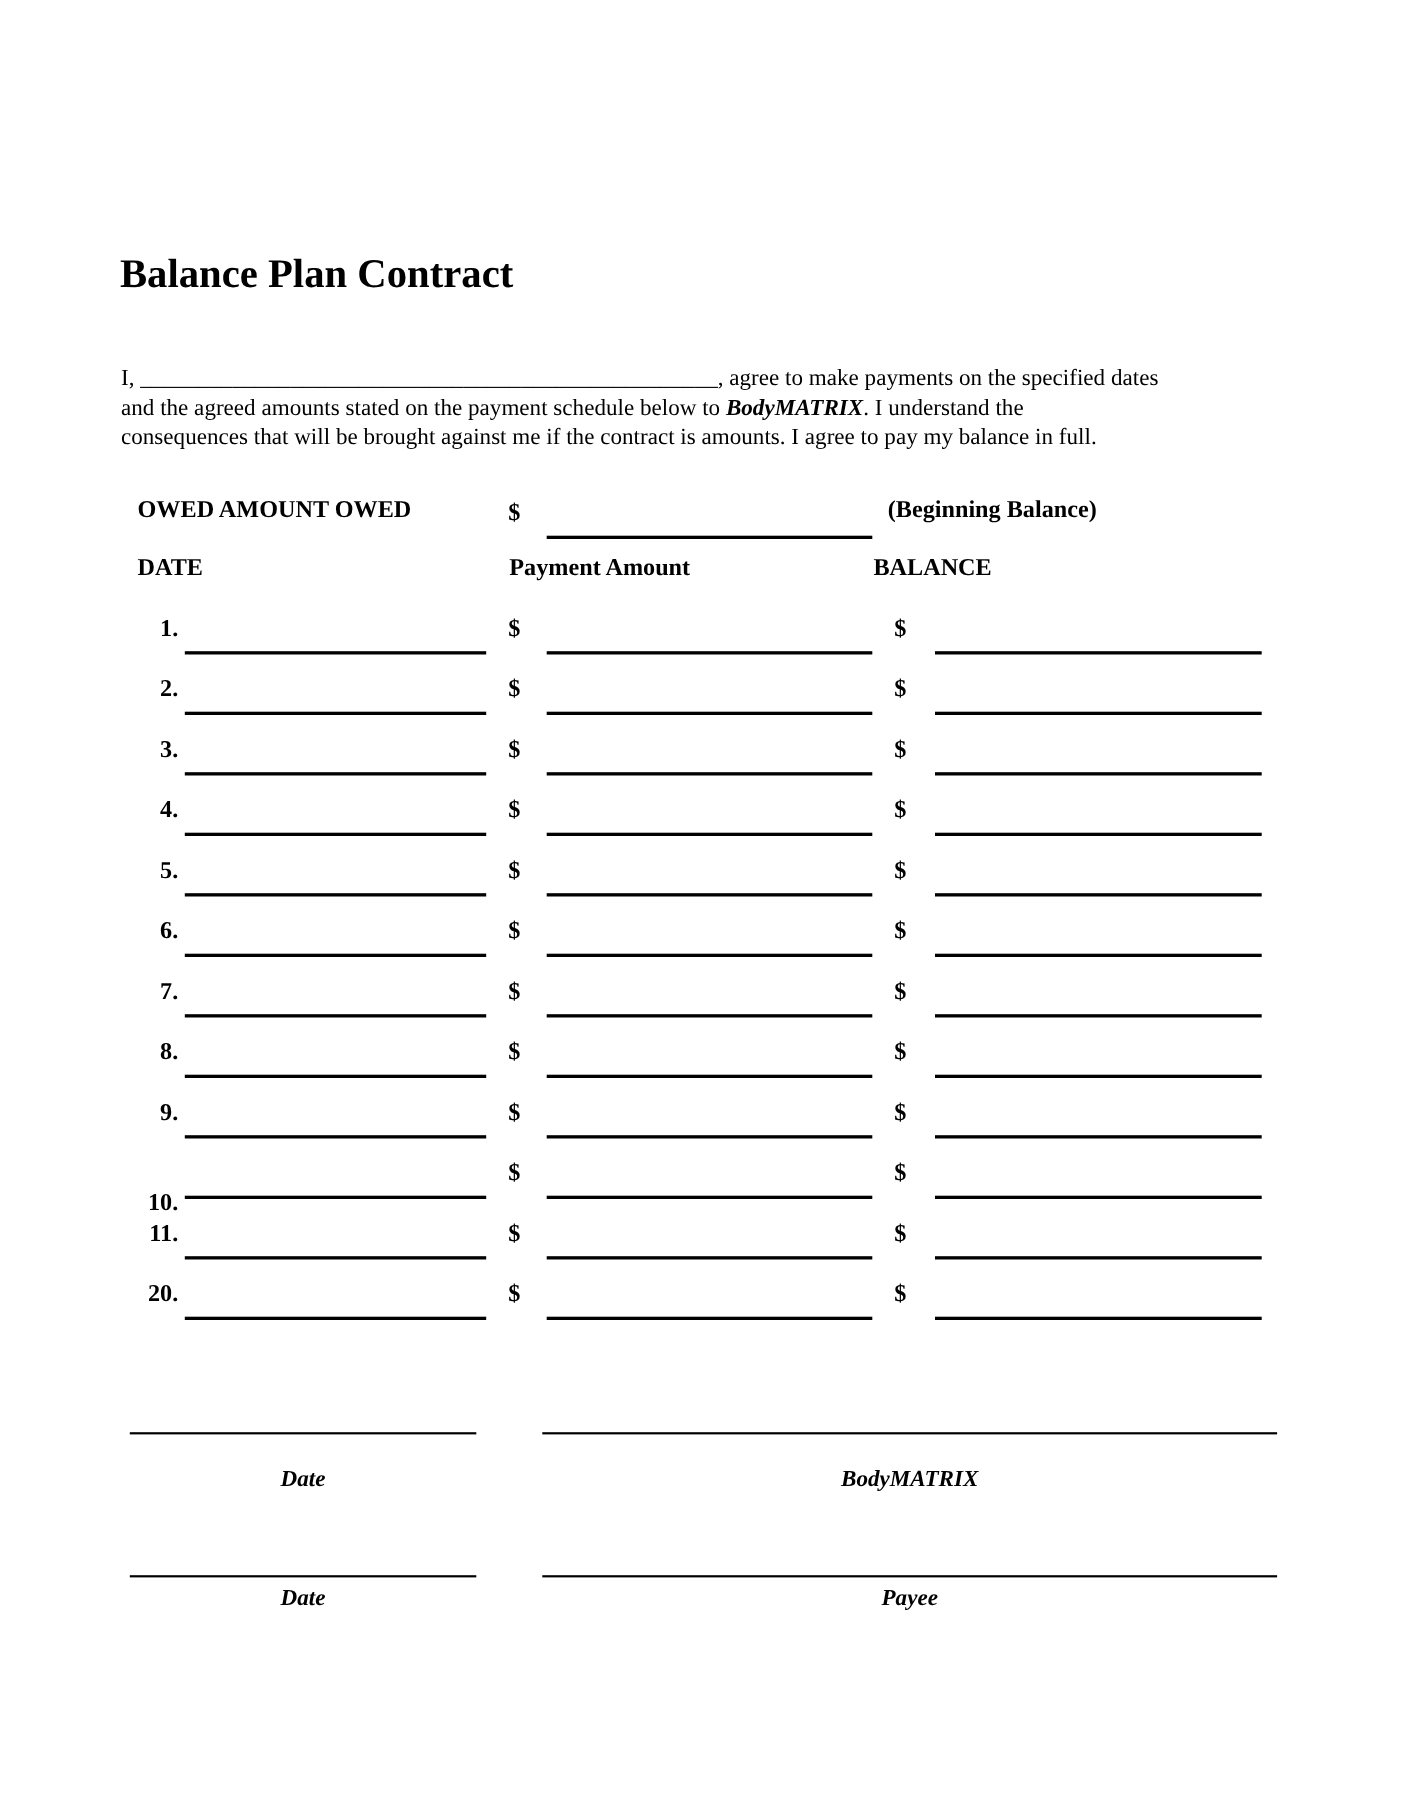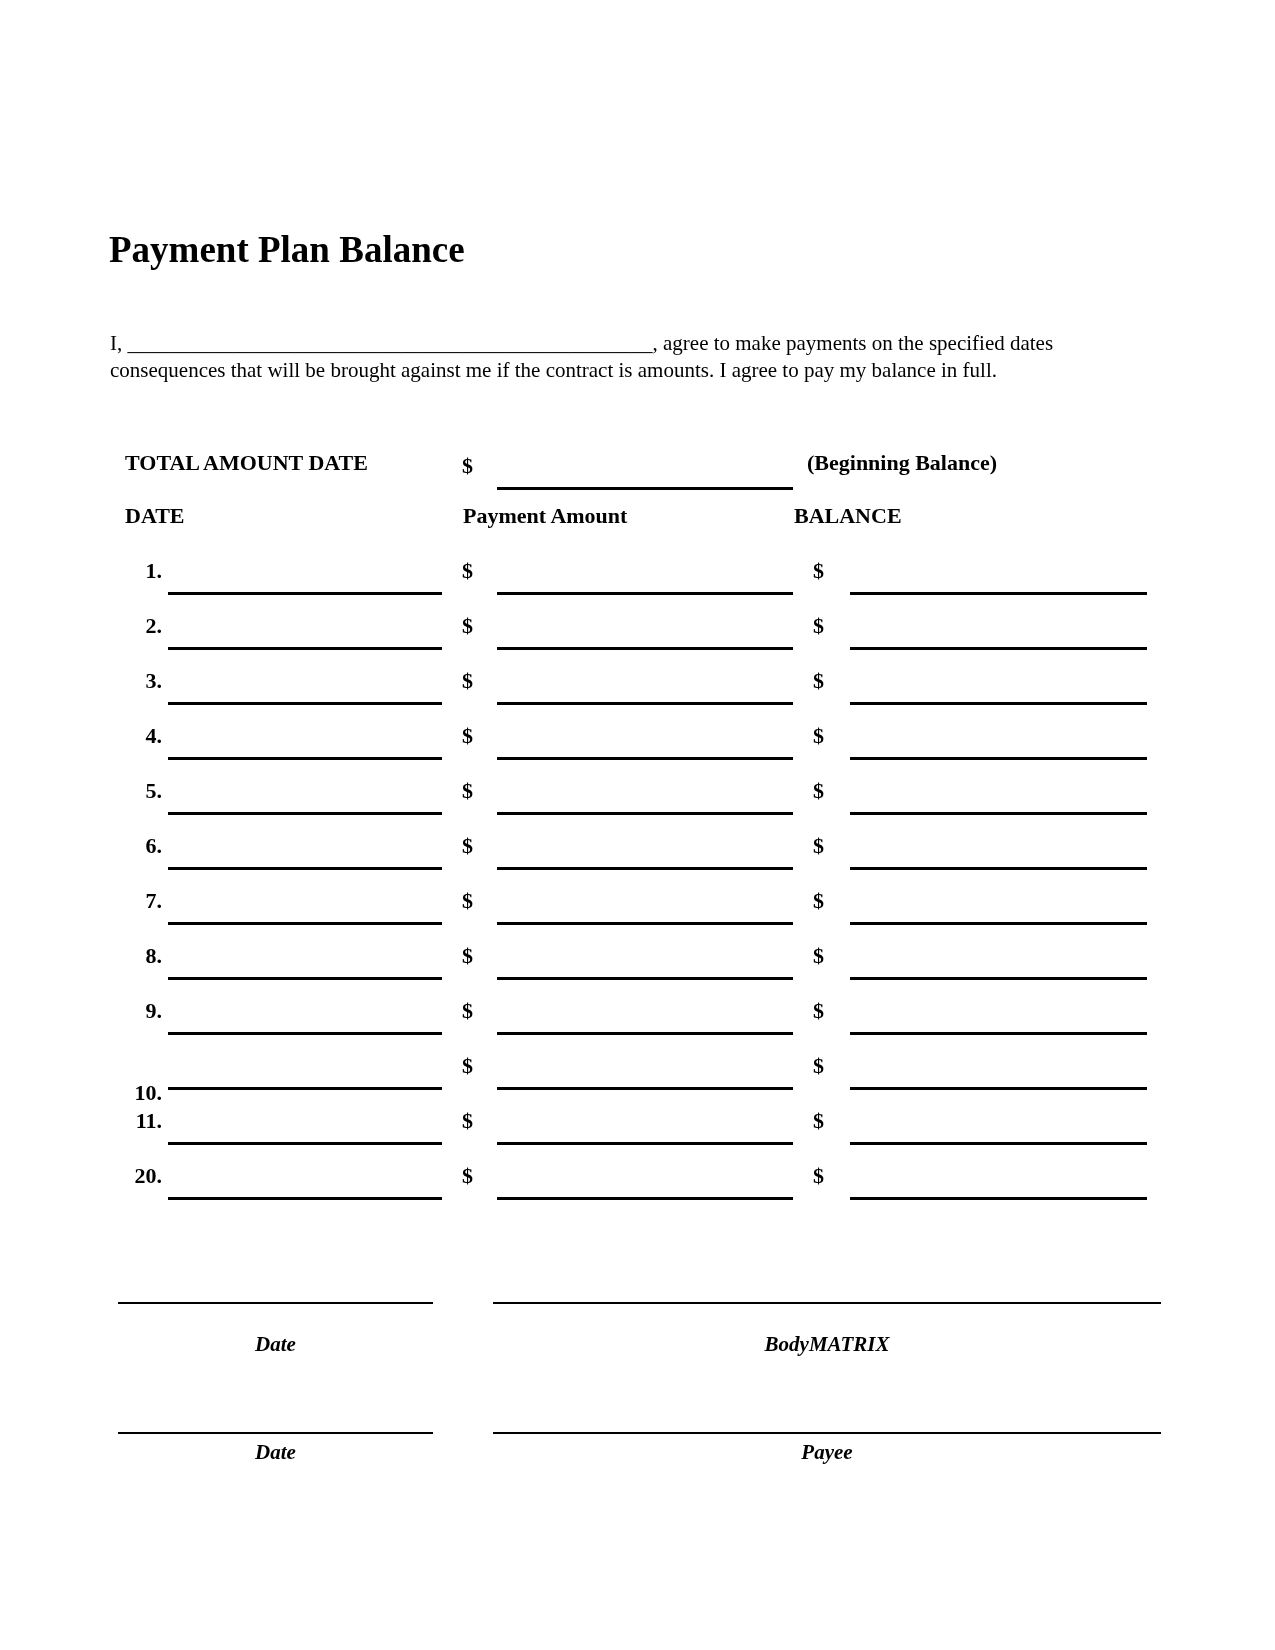--- a/index.html
+++ b/index.html
@@ -57,28 +57,29 @@
     font-size: 21px;
     font-weight: bold;
     font-style: italic;
   }
 </style>
 </head>
 <body>
 
 <div class="page">
 
-  <div class="abs doc-title">Payment Plan Balance</div>
+  <div class="abs doc-title">Balance Plan Contract</div>
 
   <div class="abs intro">
     <div class="line"><span>I, </span><span>__________________________________________________</span><span>, agree to make payments on the specified dates</span></div>
+    <div class="line"><span>and the agreed amounts stated on the payment schedule below to </span><span class="brand">BodyMATRIX</span><span>. I understand the</span></div>
     <div class="line">consequences that will be brought against me if the contract is amounts. I agree to pay my balance in full.</div>
   </div>
 
-  <div class="abs b22" style="left:125px; top:450px;">TOTAL AMOUNT DATE</div>
+  <div class="abs b22" style="left:125px; top:450px;">OWED AMOUNT OWED</div>
   <div class="dollar" style="left:462px; top:453px;">$</div>
   <div class="abs b22" style="left:497px; top:453px; width:296px;"></div>
   <div class="blank-line" style="left:497px; top:487px; width:296px;"></div>
   <div class="abs b22" style="left:807px; top:450px;">(Beginning Balance)</div>
 
   <div class="abs b22" style="left:125px; top:503px;">DATE</div>
   <div class="abs b22" style="left:463px; top:503px;">Payment Amount</div>
   <div class="abs b22" style="left:794px; top:503px;">BALANCE</div>
 
   <div id="rows-container">

